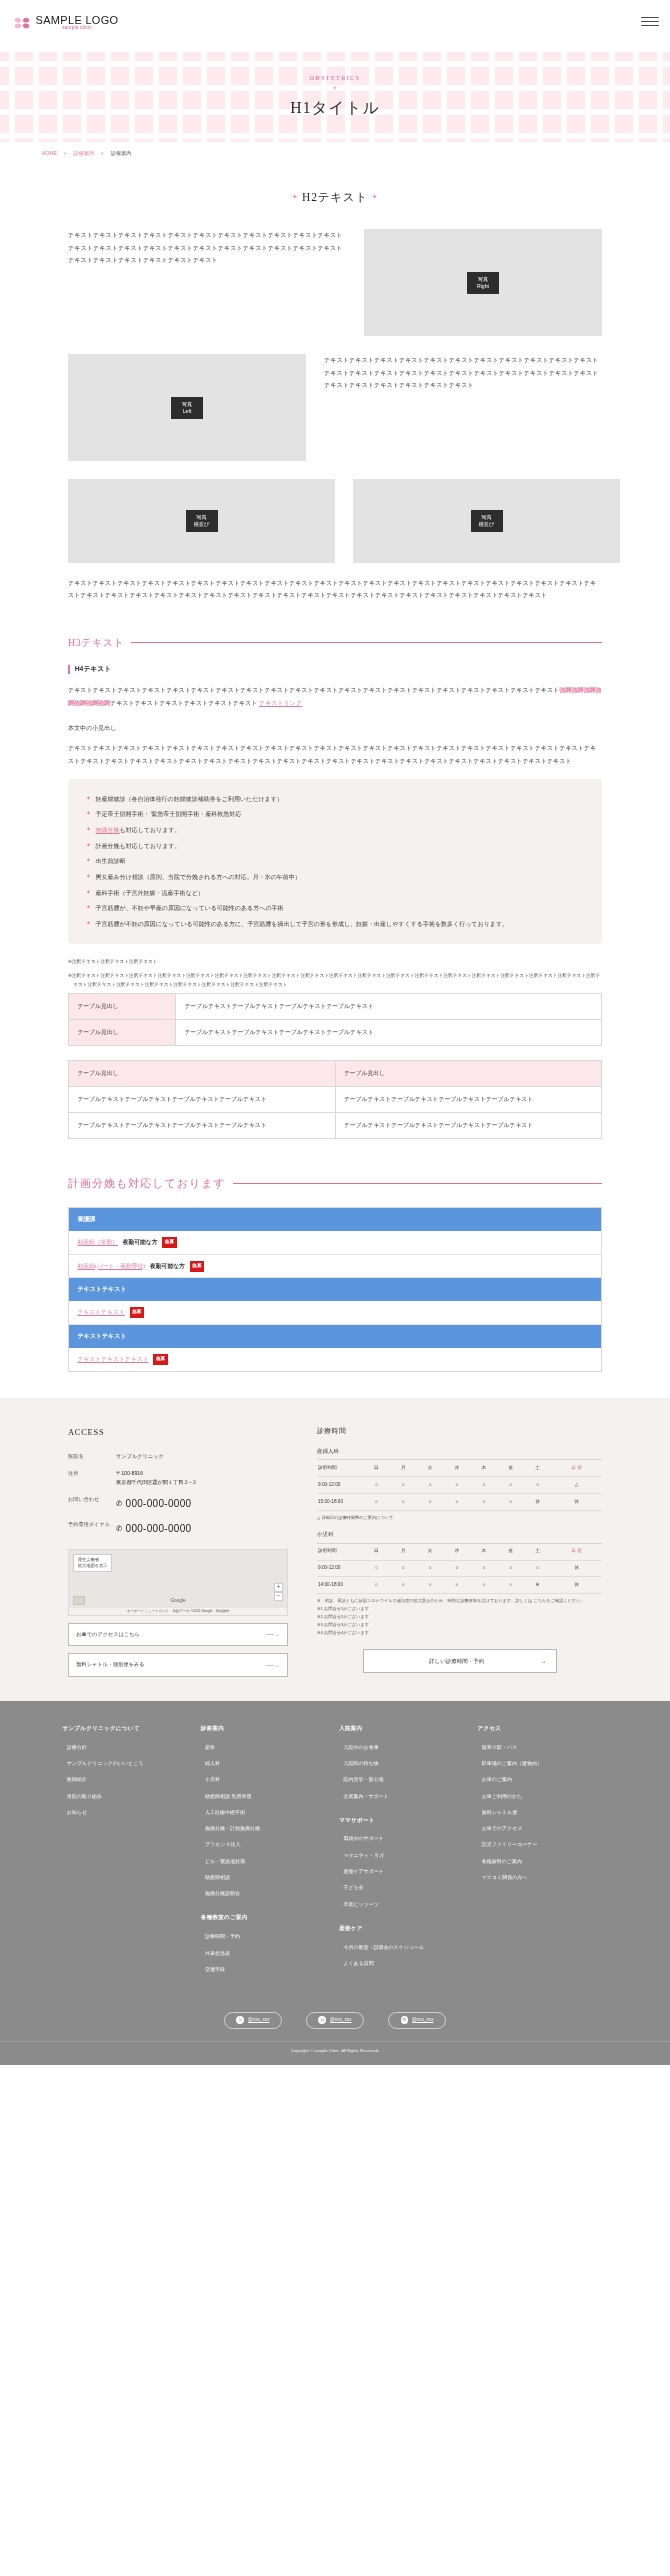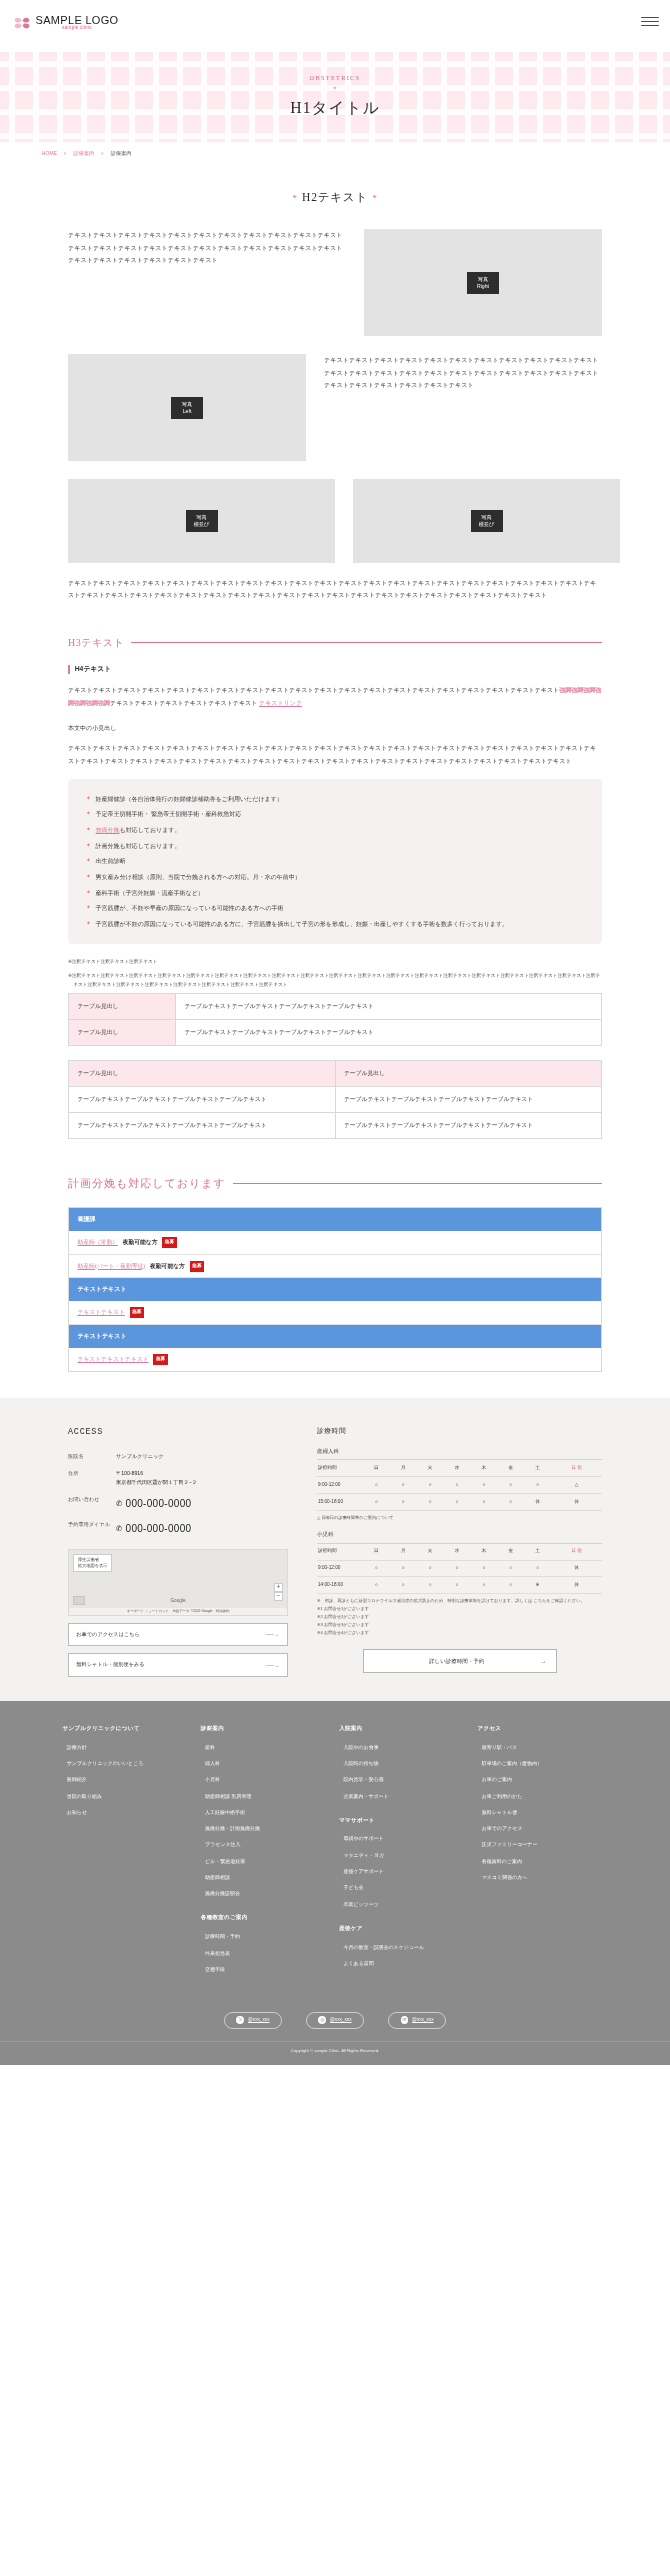--- a/index.html
+++ b/index.html
@@ -182,21 +182,21 @@
   .rec-link { color:#e4789b; text-decoration: underline; }
   .rec-strong { font-weight: 700; color:#333; }
   .badge { background:#d61818; color:#fff; font-size: 4.7px; font-weight:700; padding: 1px 2.6px; }
 
   
   .access { background: #f4f2f0; padding: 27px 0 24px; margin-top: 26px; }
   .access-in { max-width: 555px; margin: 0 auto; padding: 0 10.5px; display:flex; gap: 29px; }
   .col-l { width: 220px; flex: none; }
   .col-r { flex: 1; }
   .sect-en {
-    font-family: Liberation Mono, monospace; font-size: 8.4px;
+    font-family: Liberation Serif, serif; font-size: 8.4px;
     letter-spacing: 0.8px; color: #2a2a2a; margin-bottom: 11.5px;
   }
   .info-row { display:flex; font-size: 5.2px; margin-bottom: 7.3px; line-height: 1.8; }
   .info-lbl { width: 48px; flex:none; color:#555; }
   .info-val { color:#2a2a2a; }
   .tel { font-size: 10px; letter-spacing: 0.3px; color:#222; display:flex; align-items:center; gap:3.1px; }
   .tel-ic { font-size: 7.3px; }
 
   .map {
     margin-top: 10.5px; height: 67px; background: #e8e6e2;

